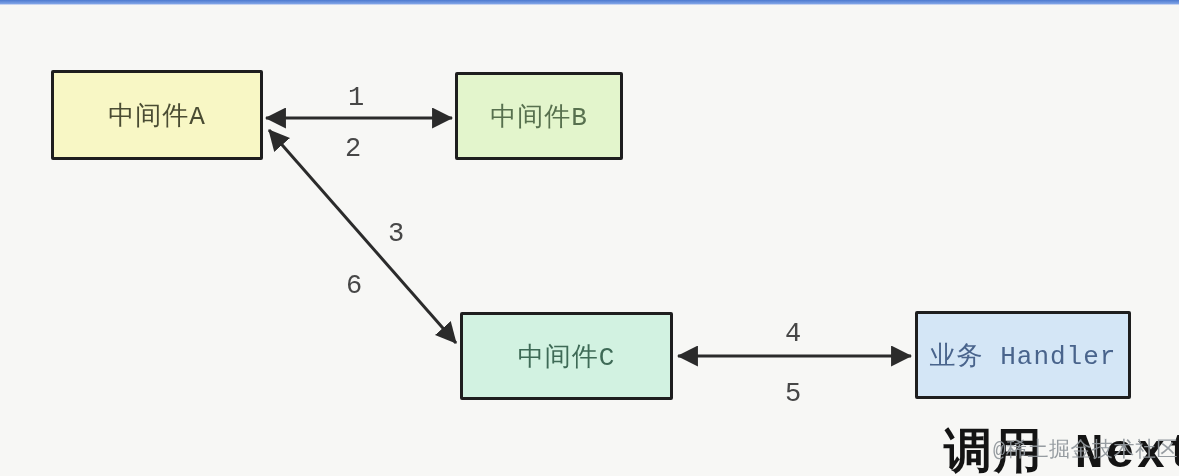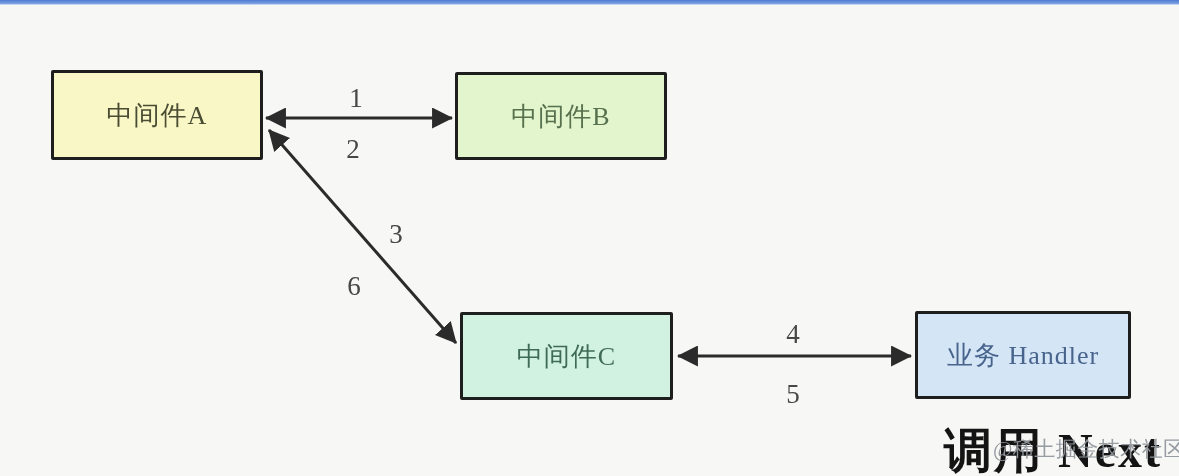--- a/index.html
+++ b/index.html
@@ -2,21 +2,21 @@
 <html><head>
 <meta charset="utf-8">
 <style>
   html, body { margin: 0; padding: 0; background: #ffffff; }
   .stage {
     position: relative;
     width: 1179px;
     height: 476px;
     overflow: hidden;
     background: #f7f7f5;
-    font-family: Liberation Serif, serif;
+    font-family: Liberation Mono, monospace;
   }
   .top-bar {
     position: absolute;
     top: 0; left: 0;
     width: 100%; height: 5px;
     background: linear-gradient(to bottom, #4d79cf 0%, #7ba0e4 70%, #e9eaf6 100%);
   }
   .edges-svg {
     position: absolute;
     top: 0; left: 0;
@@ -32,21 +32,21 @@
     box-sizing: border-box;
     border: 3px solid #1e1e1e;
     border-radius: 2px;
     display: flex;
     align-items: center;
     justify-content: center;
     font-size: 26px;
     letter-spacing: 1px;
   }
   .node-a { left: 51px;  top: 70px;  width: 212px; height: 90px; background: #f8f7c5; color: #4a4c33; }
-  .node-b { left: 455px; top: 72px;  width: 212px; height: 88px; background: #e3f5cc; color: #57704e; }
+  .node-b { left: 455px; top: 72px;  width: 168px; height: 88px; background: #e3f5cc; color: #57704e; }
   .node-c { left: 460px; top: 312px; width: 213px; height: 88px; background: #d2f2e1; color: #3e6a56; }
   .node-h { left: 915px; top: 311px; width: 216px; height: 88px; background: #d4e6f6; color: #49648c; }
   .edge-label {
     position: absolute;
     transform: translate(-50%, -50%);
     font-size: 27px;
     color: #474747;
   }
   .lbl-1 { left: 356px; top: 98px;  }
   .lbl-2 { left: 353px; top: 149px; }

